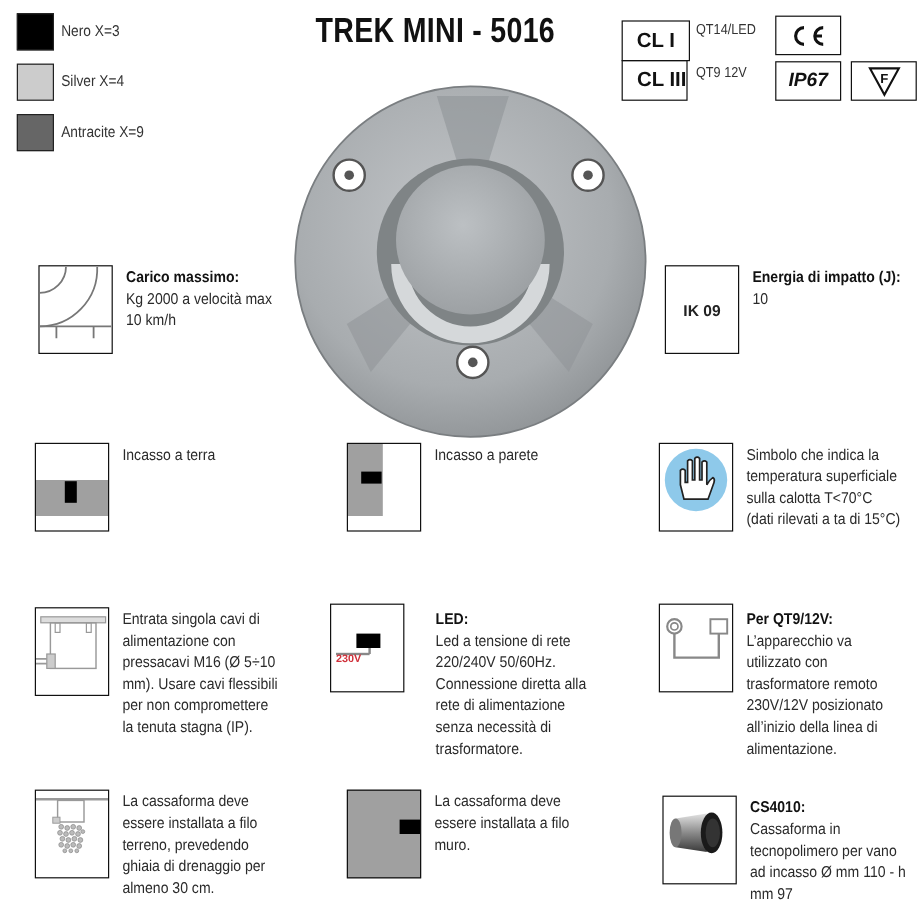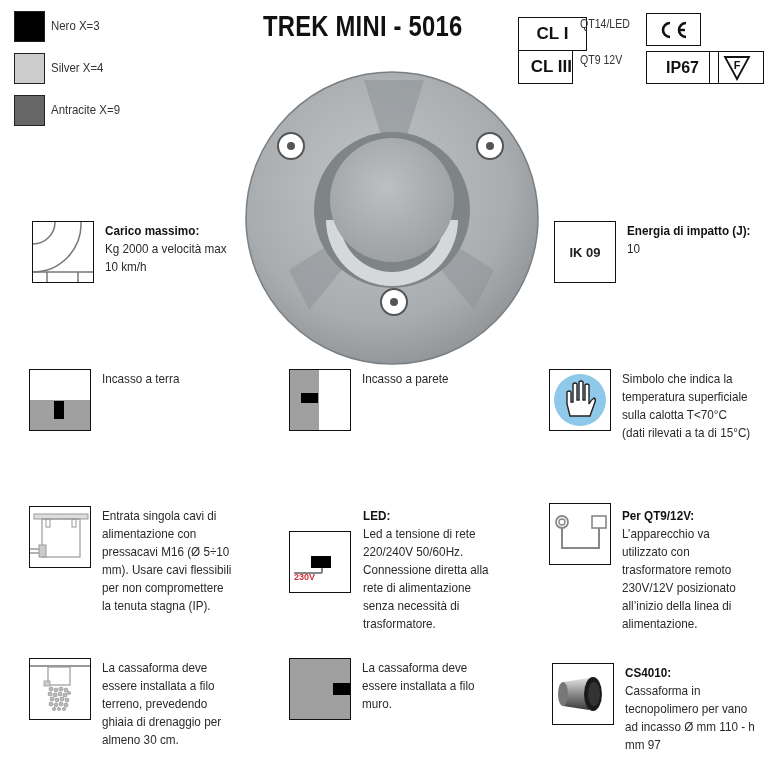--- a/index.html
+++ b/index.html
@@ -6,54 +6,54 @@
   body { width:770px; height:770px; position:relative; overflow:hidden;
          font-family:"Liberation Sans", "DejaVu Sans", sans-serif; color:#222; }
   .abs { position:absolute; }
   .swatch { position:absolute; left:14px; width:31px; height:31px; border:1px solid #222; box-sizing:border-box; }
   .swatch-label { position:absolute; left:51px; font-size:13px; color:#333; transform:scaleX(0.88); transform-origin:left; }
   .title { position:absolute; left:263px; top:10px; font-size:29px; font-weight:bold; color:#111;
            transform:scaleX(0.82); transform-origin:left; letter-spacing:0.3px; }
   .cert { position:absolute; border:1.5px solid #111; box-sizing:border-box; display:flex; align-items:center; justify-content:center;
           font-weight:bold; color:#111; }
   .cert-note { position:absolute; font-size:12px; color:#333; transform:scaleX(0.88); transform-origin:left; }
-  .icon-box { position:absolute; width:62px; height:62px; border:1.5px solid #111; box-sizing:border-box; background:#fff; overflow:hidden; }
+  .icon-box { position:absolute; width:62px; height:74px; border:1.5px solid #111; box-sizing:border-box; background:#fff; overflow:hidden; }
   .text { position:absolute; font-size:13px; line-height:18px; color:#2a2a2a; transform:scaleX(0.9); transform-origin:left top; }
   .text .hd { font-weight:bold; color:#111; display:block; }
   .text .ln { display:block; white-space:nowrap; }
 </style>
 </head>
 <body>
 
 <div class="swatch" style="top:11px;background:#000;"></div>
 <div class="swatch-label" style="top:18px;">Nero X=3</div>
 <div class="swatch" style="top:53px;background:#ccc;"></div>
 <div class="swatch-label" style="top:60px;">Silver X=4</div>
 <div class="swatch" style="top:95px;background:#666;"></div>
 <div class="swatch-label" style="top:102px;">Antracite X=9</div>
 
 <div class="title">TREK MINI - 5016</div>
 
-<div class="cert" style="left:518px;top:17px;width:69px;height:34px;font-size:17px;">
+<div class="cert" style="left:518px;top:17px;width:57px;height:34px;font-size:17px;">
   <span>CL I</span>
 </div>
 <div class="cert-note" style="left:580px;top:17px;">QT14/LED</div>
 <div class="cert" style="left:518px;top:50px;width:55px;height:34px;font-size:17px;justify-content:flex-end;">
   <span>CL III</span>
 </div>
 <div class="cert-note" style="left:580px;top:53px;">QT9 12V</div>
 
 <div class="cert" style="left:646px;top:13px;width:55px;height:33px;">
   <svg width="34" height="20" viewBox="0 0 34 20">
     <path d="M13 3 A7 7 0 1 0 13 17" fill="none" stroke="#111" stroke-width="2.6"></path>
     <path d="M29 3 A7 7 0 1 0 29 17" fill="none" stroke="#111" stroke-width="2.6"></path>
     <line x1="22" y1="10" x2="28" y2="10" stroke="#111" stroke-width="2.4"></line>
   </svg>
 </div>
-<div class="cert" style="left:646px;top:51px;width:73px;height:33px;font-size:16px;">
+<div class="cert" style="left:646px;top:51px;width:55px;height:33px;font-size:16px;font-style:italic;">
   <span>IP67</span>
 </div>
 <div class="cert" style="left:709px;top:51px;width:55px;height:33px;">
   <svg width="30" height="26" viewBox="0 0 30 26">
     <path d="M3 2 L27 2 L15 24 Z" fill="none" stroke="#111" stroke-width="1.8"></path>
     <text x="15" y="14" text-anchor="middle" font-size="11" font-family="Liberation Sans, sans-serif" fill="#111">F</text>
   </svg>
 </div>
 
 <svg class="abs" style="left:244px;top:70px;" width="297" height="297" viewBox="0 0 297 297">
@@ -152,21 +152,21 @@
 </div>
 <div class="text" style="left:102px;top:507px;">
   <span class="ln">Entrata singola cavi di</span>
   <span class="ln">alimentazione con</span>
   <span class="ln">pressacavi M16 (Ø 5÷10</span>
   <span class="ln">mm). Usare cavi flessibili</span>
   <span class="ln">per non compromettere</span>
   <span class="ln">la tenuta stagna (IP).</span>
 </div>
 
-<div class="icon-box" style="left:289px;top:503px;margin-top:28px;">
+<div class="icon-box" style="left:275px;top:503px;">
   <div style="position:absolute;left:21px;top:24px;width:20px;height:12px;background:#000;"></div>
   <div style="position:absolute;left:4px;top:40px;width:28px;height:1.5px;background:#888;"></div>
   <div style="position:absolute;left:31px;top:36px;width:1.5px;height:5px;background:#888;"></div>
   <span style="position:absolute;left:4px;top:40px;font-size:9px;font-weight:bold;color:#d0303a;">230V</span>
 </div>
 <div class="text" style="left:363px;top:507px;">
   <span class="hd">LED:</span>
   <span class="ln">Led a tensione di rete</span>
   <span class="ln">220/240V 50/60Hz.</span>
   <span class="ln">Connessione diretta alla</span>

